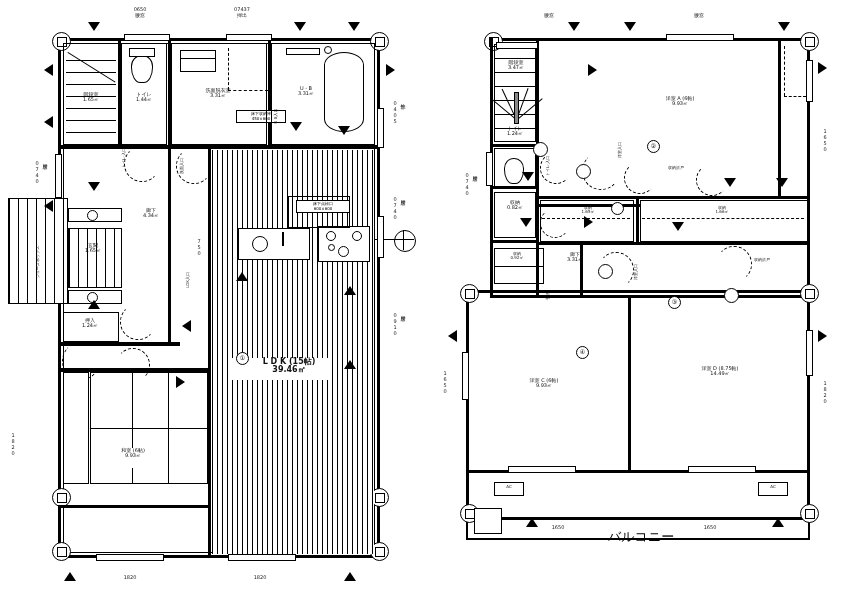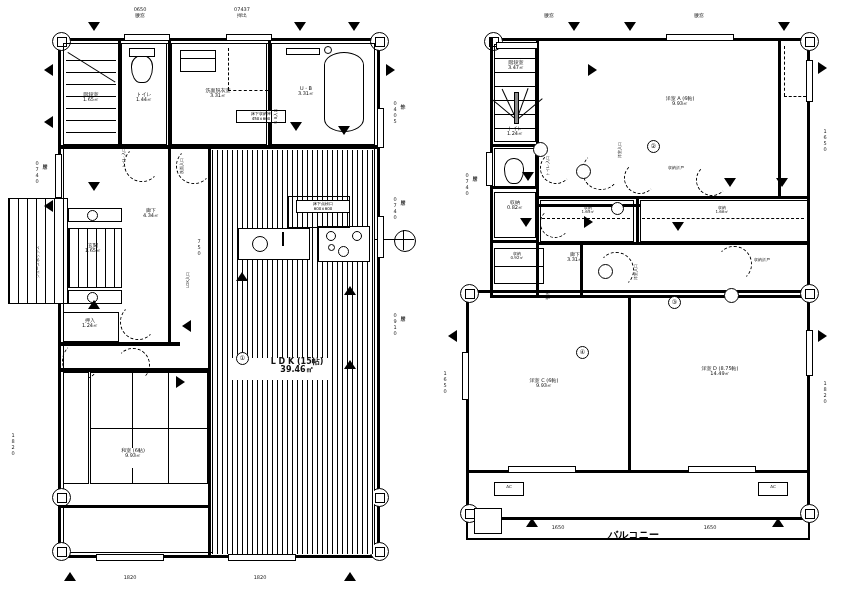--- a/index.html
+++ b/index.html
@@ -56,21 +56,21 @@
        border-top-color:transparent;border-right-color:transparent;}
   .arc2{position:absolute;border:1px dashed #000;border-radius:50%;
        border-bottom-color:transparent;border-left-color:transparent;}
   .dashed{position:absolute;border-top:1px dashed #000;}
   .dashedv{position:absolute;border-left:1px dashed #000;}
 
   .numcirc{position:absolute;width:11px;height:11px;border:1.2px solid #000;border-radius:50%;
            font-size:6px;text-align:center;line-height:10px;background:#fff;}
   .tag{position:absolute;border:1px solid #000;background:#fff;font-size:4px;
        text-align:center;line-height:1.15;padding:1px;}
-  .balcony-lbl{position:absolute;font-size:10px;font-weight:bold;}
+  .balcony-lbl{position:absolute;font-size:13px;}
   .sashbar{position:absolute;border:1.2px solid #000;background:#fff;}
 </style>
 </head>
 <body>
 
 <div id="stage">
 
   <div class="plan" style="left:0;top:0;width:428px;height:591px;">
 
     <div class="wallbox" style="left:58px;top:38px;width:322px;height:520px;"></div>
@@ -105,21 +105,21 @@
     <div class="wall" style="left:168px;top:38px;width:3px;height:110px;"></div>
     <div class="wall" style="left:268px;top:38px;width:3px;height:110px;"></div>
     <div class="wall" style="left:168px;top:148px;width:3px;height:195px;"></div>
     <div class="wall" style="left:208px;top:368px;width:3px;height:140px;"></div>
     <div class="wall" style="left:208px;top:148px;width:3px;height:410px;"></div>
 
     <div class="hatch-v" style="left:212px;top:150px;width:162px;height:404px;"></div>
 
     <div class="fx noline" style="left:232px;top:358px;width:98px;height:22px;background:#fff;border:none;"></div>
 
-    <div class="lbl big" style="left:248px;top:358px;width:98px;">
+    <div class="lbl big" style="left:240px;top:358px;width:98px;">
       <span>L D K (15帖)</span><br>
       <span>39.46㎡</span>
     </div>
 
     <div class="fx" style="left:238px;top:228px;width:72px;height:32px;background:#fff;"></div>
     <div class="fx round" style="left:252px;top:236px;width:16px;height:16px;"></div>
     <div class="thin" style="left:282px;top:232px;width:2px;height:14px;"></div>
     <div class="fx" style="left:318px;top:226px;width:52px;height:36px;background:#fff;"></div>
     <div class="fx round" style="left:326px;top:231px;width:10px;height:10px;"></div>
     <div class="fx round" style="left:352px;top:231px;width:10px;height:10px;"></div>

